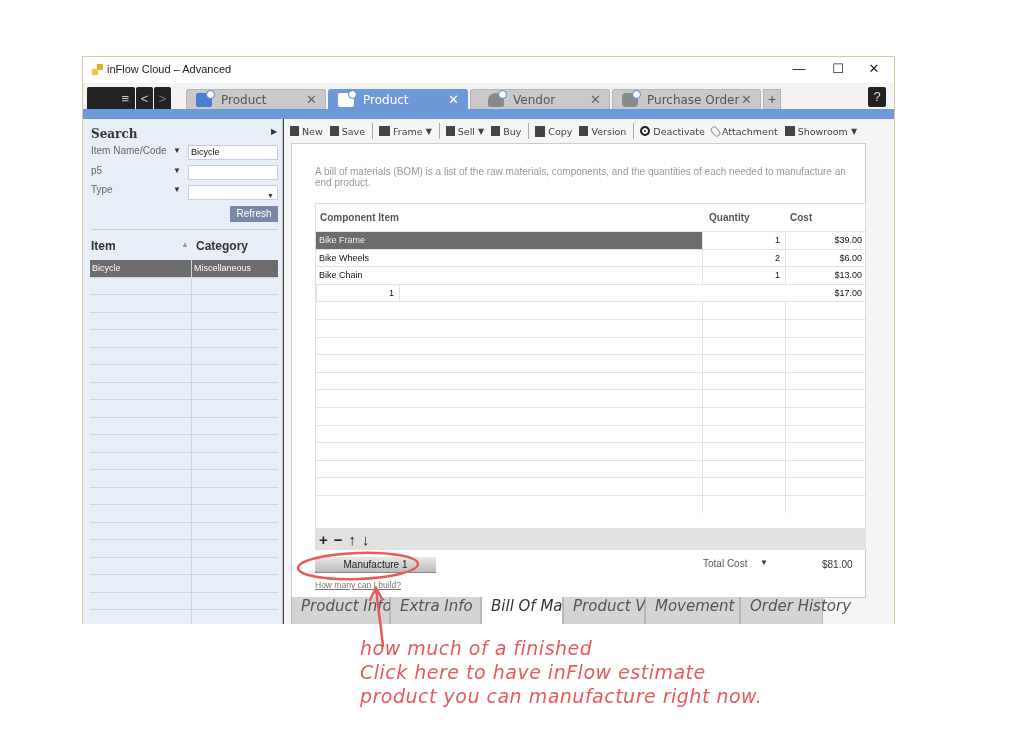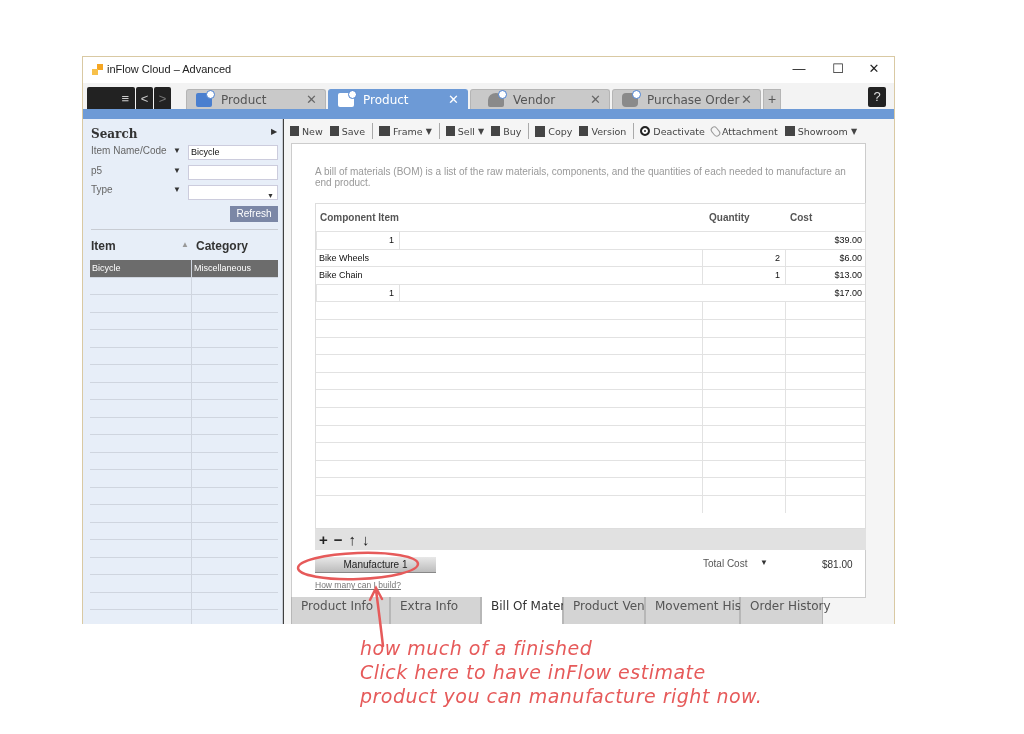--- a/index.html
+++ b/index.html
@@ -57,21 +57,21 @@
   .gc1.sel { background: #6c6c6c; color: #eee; }
   .gc2 { width: 84px; border-left: 1px solid #e2e2e2; border-right: 1px solid #e2e2e2; text-align: right; padding-right: 5px; line-height: 17px; }
   .gc3 { flex: 1; text-align: right; padding-right: 3px; line-height: 17px; }
   .grid-ctrl { position: absolute; left: 23px; top: 385px; width: 551px; height: 21px; background: #e1e1e1; display: flex; align-items: center; padding-left: 4px; gap: 6px; font-size: 15px; font-weight: bold; color: #222; }
   .mfg-btn { position: absolute; left: 23px; top: 413px; width: 121px; height: 16px; background: linear-gradient(#e8e8e8, #bcbcbc); border-bottom: 1px solid #888; font-size: 10px; color: #222; text-align: center; line-height: 16px; }
   .total-label { position: absolute; left: 411px; top: 414px; font-size: 10px; color: #555; }
   .total-caret { position: absolute; left: 468px; top: 414px; font-size: 8px; color: #333; }
   .total-value { position: absolute; left: 530px; top: 415px; font-size: 10px; color: #333; }
   .build-link { position: absolute; left: 23px; top: 436px; font-size: 8.5px; color: #777; text-decoration: underline; }
   .bottom-tabs { position: absolute; left: 7px; top: 478px; height: 21px; display: flex; }
-  .btab { height: 35px; padding: 0 9px; background: #d4d4d4; border: 1px solid #b7b7b7; border-top: none; font-family: "DejaVu Sans", sans-serif; font-size: 12px; color: #555; line-height: 19px; white-space: nowrap; }
+  .btab { height: 35px; padding: 0 9px; background: #d4d4d4; border: 1px solid #b7b7b7; border-top: none; font-family: "DejaVu Sans", sans-serif; font-size: 15px; color: #555; line-height: 19px; white-space: nowrap; font-style: italic; }
   .btab.active { background: #fff; color: #333; }
   .annotation { position: absolute; left: 360px; top: 636px; font-family: "DejaVu Sans", sans-serif; font-style: italic; font-size: 19px; line-height: 24px; color: #e65a5a; letter-spacing: 0.5px; }
   .annot-svg { position: absolute; left: 0; top: 0; width: 1024px; height: 734px; pointer-events: none; }
 </style>
 </head>
 <body>
 
 <div class="window">
   <div class="titlebar">
     <svg class="app-logo" viewBox="0 0 14 14">
@@ -298,20 +298,21 @@
     <div class="content">
       <div class="desc">A bill of materials (BOM) is a list of the raw materials, components, and the quantities of each needed to manufacture an end product.</div>
 
       <div class="grid">
         <div class="grid-head">
           <div class="gh1">Component Item</div>
           <div class="gh2">Quantity</div>
           <div class="gh3">Cost</div>
         </div>
         <div class="grid-row">
+          <div class="gc1 sel">Bike Frame</div>
           <div class="gc2">1</div>
           <div class="gc3">$39.00</div>
         </div>
         <div class="grid-row">
           <div class="gc1">Bike Wheels</div>
           <div class="gc2">2</div>
           <div class="gc3">$6.00</div>
         </div>
         <div class="grid-row">
           <div class="gc1">Bike Chain</div>

